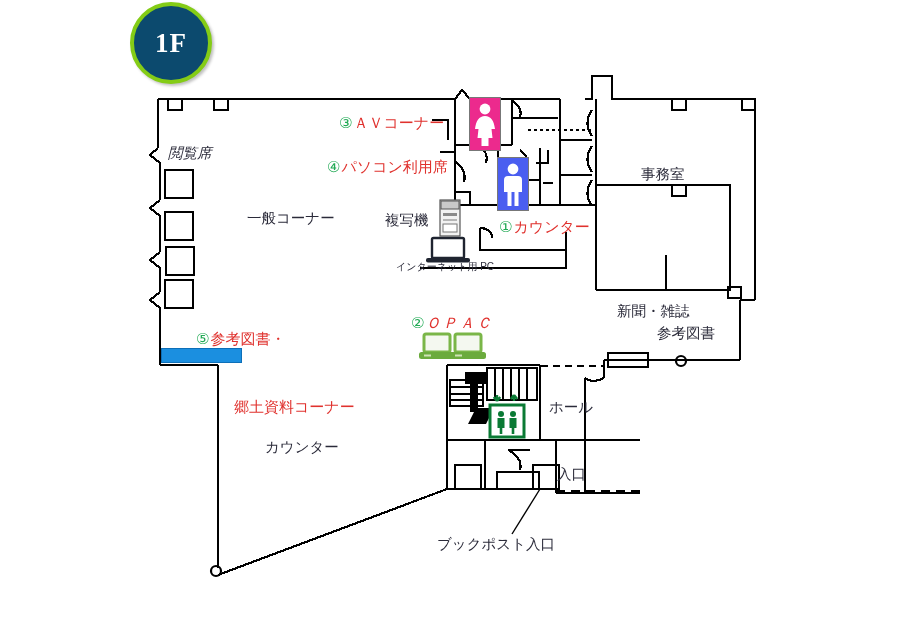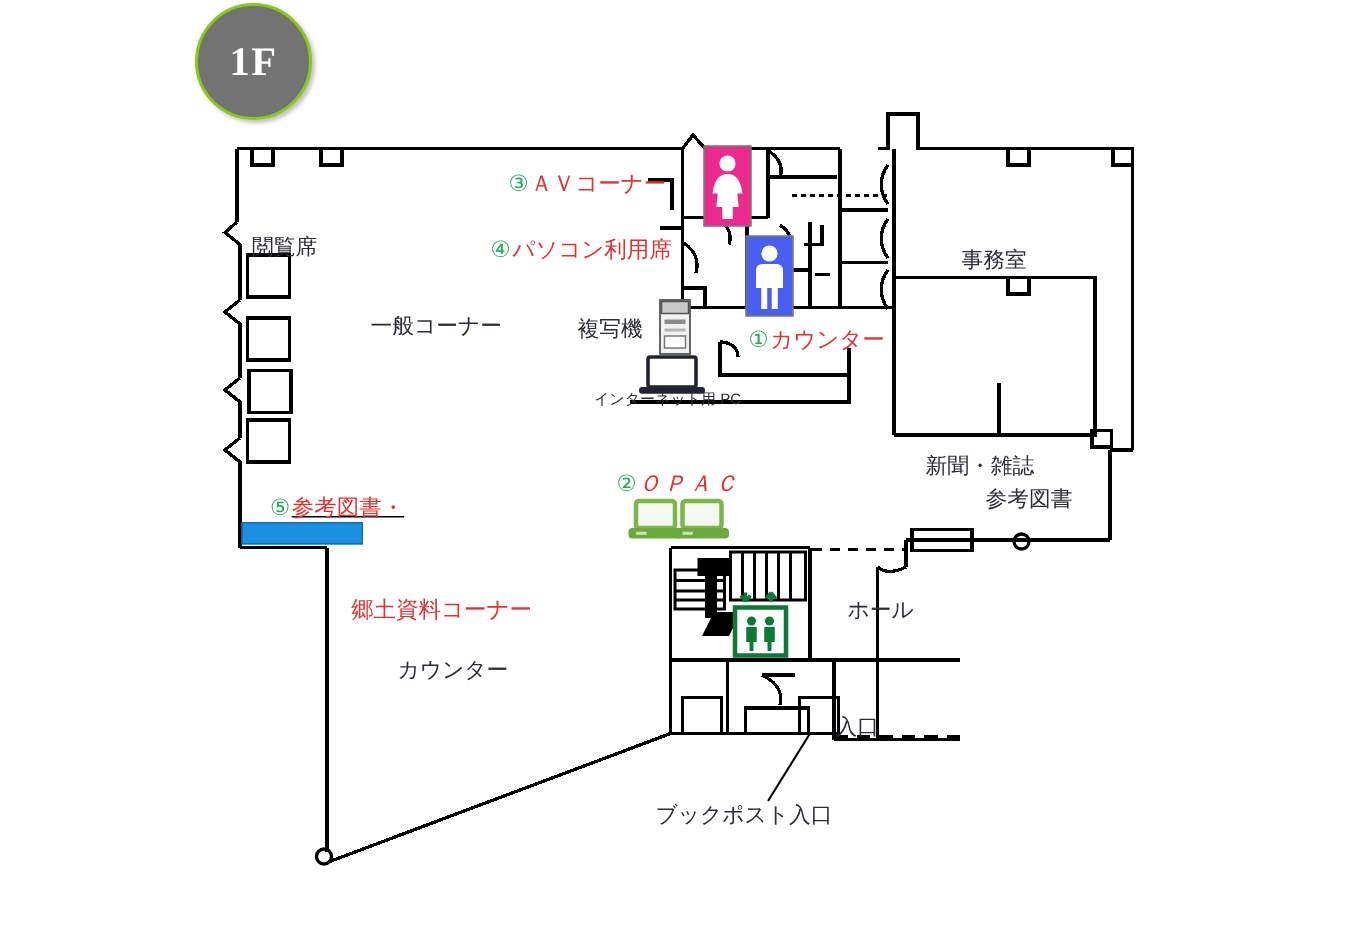--- a/index.html
+++ b/index.html
@@ -8,21 +8,21 @@
     background:#ffffff;
     font-family:"Liberation Sans","DejaVu Sans",sans-serif;
     position:relative;overflow:hidden;
   }
   #map{position:absolute;left:0;top:0;width:913px;height:625px;}
 
   
   .floor-badge{
     position:absolute;left:130px;top:2px;width:74px;height:74px;
     border-radius:50%;
-    background:#737373;border:2px solid #84cc16;
+    background:#0c4a6e;border:4px solid #84cc16;
     box-shadow:2px 2px 3px rgba(0,0,0,.25);
     display:flex;align-items:center;justify-content:center;
     color:#ffffff;font-family:"Liberation Serif","DejaVu Serif",serif;
     font-size:27px;font-weight:700;letter-spacing:1px;text-align:right;
   }
 
   
   .lbl{position:absolute;white-space:nowrap;line-height:1.25;}
   .lbl-black{color:#2b2b3a;font-size:14.5px;}
   .lbl-black.sm{font-size:10px;}
@@ -232,36 +232,36 @@
 
 <div class="icon wc wc-m" style="left:497px;top:157px;width:30px;height:52px;">
   <svg viewBox="0 0 30 52" width="30" height="52">
     <circle cx="15" cy="11" r="5.4" fill="#ffffff"></circle>
     <path d="M10,18 h10 a4,4 0 0 1 4,4 v12 h-3.5 v14 h-4 v-14 h-3 v14 h-4 v-14 h-3.5 v-12 a4,4 0 0 1 4,-4 z" fill="#ffffff"></path>
   </svg>
 </div>
 
 <div class="blue-shelf" style="left:161px;top:348px;width:79px;height:13px;"></div>
 
-<div class="lbl lbl-black" style="left:168px;top:156px;">閲覧席</div>
+<div class="lbl lbl-black" style="left:168px;top:144px;font-style:italic;">閲覧席</div>
 
 <div class="lbl lbl-black" style="left:247px;top:209px;">一般コーナー</div>
 
 <div class="lbl lbl-black" style="left:385px;top:211px;">複写機</div>
 
 <div class="lbl lbl-black sm" style="left:396px;top:261px;">インターネット用 PC</div>
 
 <div class="lbl lbl-black" style="left:641px;top:165px;">事務室</div>
 
 <div class="lbl lbl-black" style="left:617px;top:302px;">新聞・雑誌</div>
 <div class="lbl lbl-black" style="left:657px;top:324px;">参考図書</div>
 
-<div class="lbl lbl-black" style="left:549px;top:398px;margin-left:16px;">ホール</div>
-
-<div class="lbl lbl-black" style="left:557px;top:476px;text-align:right;">入口</div>
+<div class="lbl lbl-black" style="left:549px;top:398px;">ホール</div>
+
+<div class="lbl lbl-black" style="left:557px;top:465px;text-align:right;">入口</div>
 
 <div class="lbl lbl-black" style="left:265px;top:438px;">カウンター</div>
 
 <div class="lbl lbl-black" style="left:437px;top:535px;">ブックポスト入口</div>
 
 <div class="lbl" style="left:499px;top:217px;">
   <span class="numcirc">①</span><span class="lbl-red">カウンター</span>
 </div>
 
 <div class="lbl" style="left:411px;top:313px;font-style:italic;">
@@ -269,16 +269,16 @@
 </div>
 
 <div class="lbl" style="left:339px;top:113px;">
   <span class="numcirc">③</span><span class="lbl-red">ＡＶコーナー</span>
 </div>
 
 <div class="lbl" style="left:327px;top:157px;font-family:Liberation Serif, serif;">
   <span class="numcirc">④</span><span class="lbl-red">パソコン利用席</span>
 </div>
 
-<div class="lbl" style="left:180px;top:329px;text-decoration:underline;">
+<div class="lbl" style="left:196px;top:329px;">
   <span class="numcirc">⑤</span><span class="lbl-red">参考図書・</span>
 </div>
 <div class="lbl lbl-red" style="left:234px;top:354px;">郷土資料コーナー</div>
 
 </body></html>

